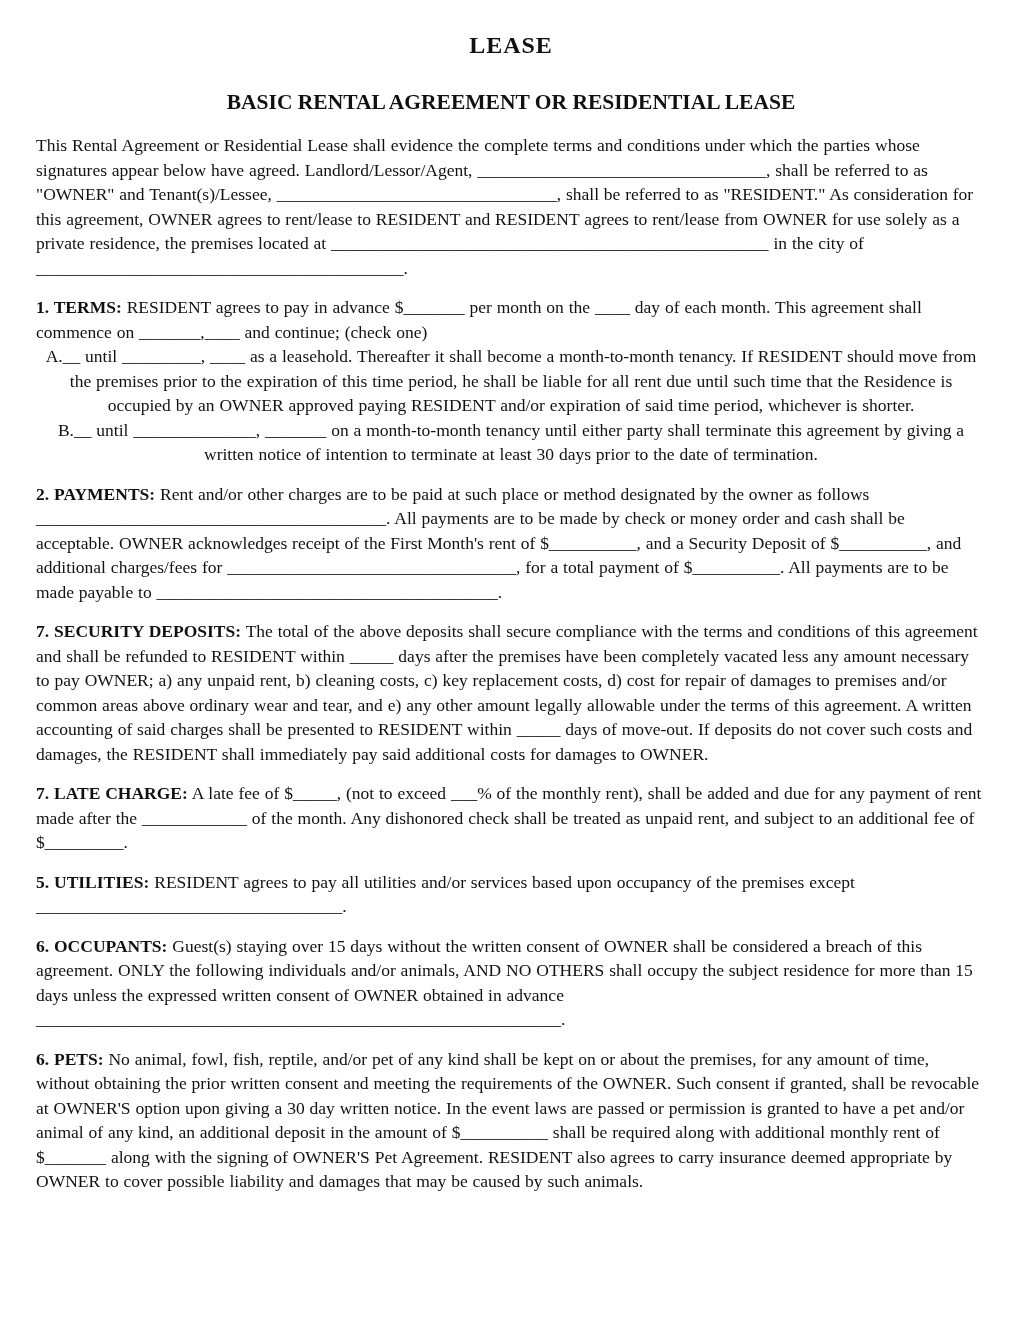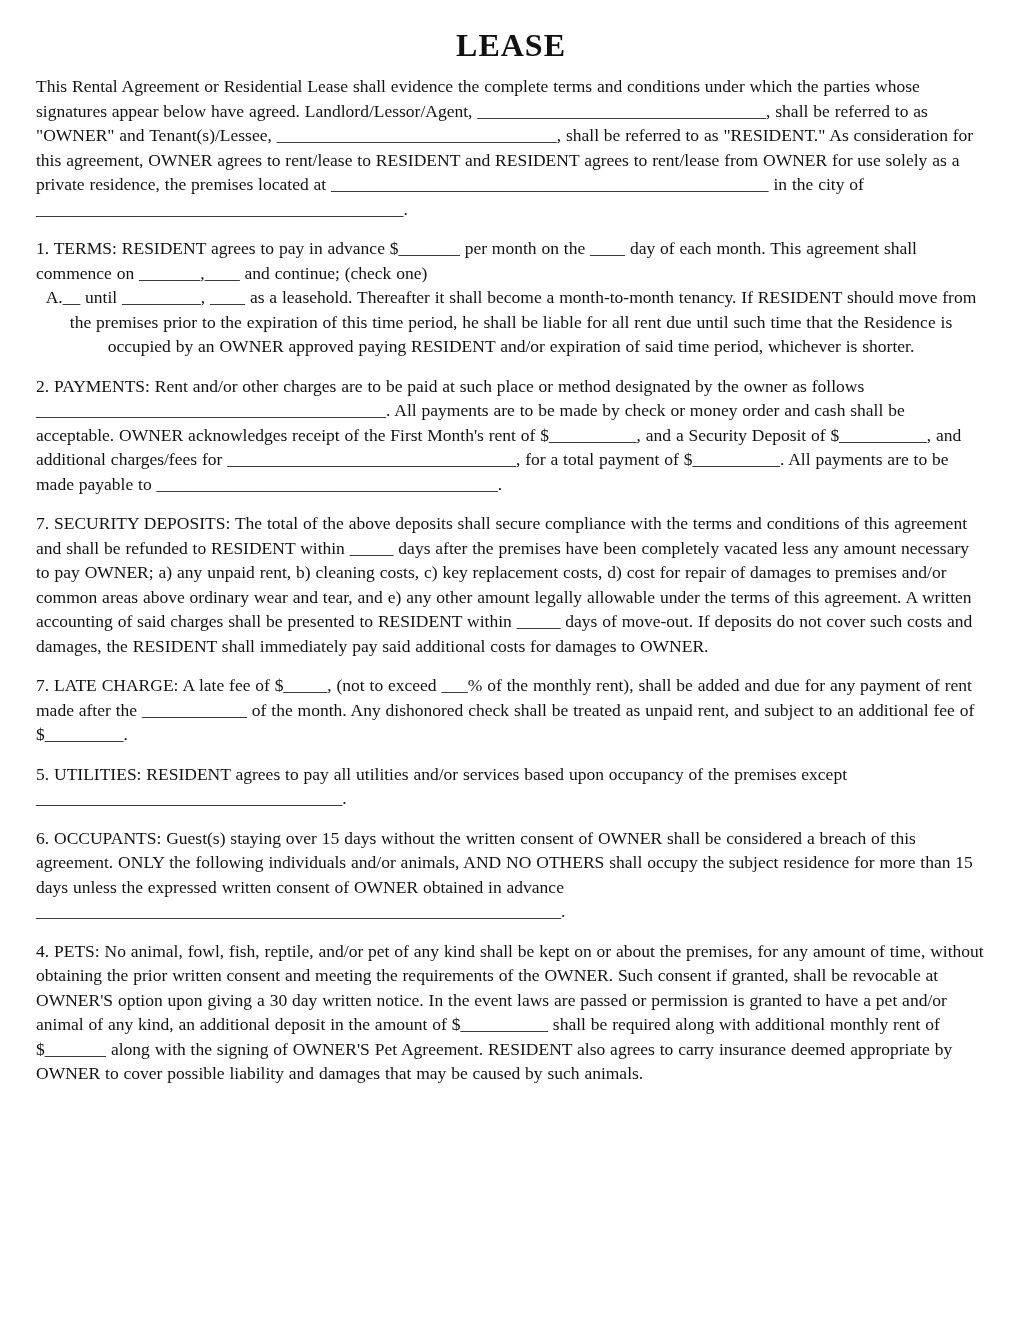--- a/index.html
+++ b/index.html
@@ -17,64 +17,66 @@
   .page {
     box-sizing: border-box;
     width: 1020px;
     height: 1320px;
     padding: 0 34px 0 36px;
     background: #ffffff;
   }
   .doc-title {
     margin: 28px 0 0 0;
     text-align: center;
-    font-size: 32px;
+    font-size: 24px;
     font-weight: bold;
     letter-spacing: 1px;
     line-height: 34px;
   }
   .doc-subtitle {
     margin: 27px 0 0 0;
     text-align: center;
     font-size: 21.5px;
     font-weight: bold;
     line-height: 26px;
   }
   .para {
     margin: 15px 0 0 0;
     font-size: 17.5px;
     line-height: 24.5px;
     text-align: left;
     word-spacing: 0.5px;
   }
   .para.intro {
-    margin-top: 12px;
+    margin-top: 18px;
   }
   .para b {
-    font-weight: normal;
+    font-weight: bold;
   }
   .clause {
     display: block;
     text-align: center;
   }
 </style>
 </head>
 <body>
 
 <div class="page">
 
   <h1 class="doc-title">LEASE</h1>
 
+  <h2 class="doc-subtitle">BASIC RENTAL AGREEMENT OR RESIDENTIAL LEASE</h2>
 
   <p class="para intro">This Rental Agreement or Residential Lease shall evidence the complete terms and conditions under which the parties whose signatures appear below have agreed. Landlord/Lessor/Agent, _________________________________, shall be referred to as "OWNER" and Tenant(s)/Lessee, ________________________________, shall be referred to as "RESIDENT." As consideration for this agreement, OWNER agrees to rent/lease to RESIDENT and RESIDENT agrees to rent/lease from OWNER for use solely as a private residence, the premises located at __________________________________________________ in the city of __________________________________________.</p>
 
   <p class="para">
     <b>1. TERMS:</b>
     <span>RESIDENT agrees to pay in advance $_______ per month on the ____ day of each month. This agreement shall commence on _______,____ and continue; (check one)</span>
     <span class="clause">A.__ until _________, ____ as a leasehold. Thereafter it shall become a month-to-month tenancy. If RESIDENT should move from the premises prior to the expiration of this time period, he shall be liable for all rent due until such time that the Residence is occupied by an OWNER approved paying RESIDENT and/or expiration of said time period, whichever is shorter.</span>
+    <span class="clause">B.__ until ______________, _______ on a month-to-month tenancy until either party shall terminate this agreement by giving a written notice of intention to terminate at least 30 days prior to the date of termination.</span>
   </p>
 
   <p class="para">
     <b>2. PAYMENTS:</b>
     <span>Rent and/or other charges are to be paid at such place or method designated by the owner as follows ________________________________________. All payments are to be made by check or money order and cash shall be acceptable. OWNER acknowledges receipt of the First Month's rent of $__________, and a Security Deposit of $__________, and additional charges/fees for _________________________________, for a total payment of $__________. All payments are to be made payable to _______________________________________.</span>
   </p>
 
   <p class="para">
     <b>7. SECURITY DEPOSITS:</b>
     <span>The total of the above deposits shall secure compliance with the terms and conditions of this agreement and shall be refunded to RESIDENT within _____ days after the premises have been completely vacated less any amount necessary to pay OWNER; a) any unpaid rent, b) cleaning costs, c) key replacement costs, d) cost for repair of damages to premises and/or common areas above ordinary wear and tear, and e) any other amount legally allowable under the terms of this agreement. A written accounting of said charges shall be presented to RESIDENT within _____ days of move-out. If deposits do not cover such costs and damages, the RESIDENT shall immediately pay said additional costs for damages to OWNER.</span>
@@ -89,17 +91,17 @@
     <b>5. UTILITIES:</b>
     <span>RESIDENT agrees to pay all utilities and/or services based upon occupancy of the premises except ___________________________________.</span>
   </p>
 
   <p class="para">
     <b>6. OCCUPANTS:</b>
     <span>Guest(s) staying over 15 days without the written consent of OWNER shall be considered a breach of this agreement. ONLY the following individuals and/or animals, AND NO OTHERS shall occupy the subject residence for more than 15 days unless the expressed written consent of OWNER obtained in advance ____________________________________________________________.</span>
   </p>
 
   <p class="para">
-    <b>4. PETS:</b>
+    <b>6. PETS:</b>
     <span>No animal, fowl, fish, reptile, and/or pet of any kind shall be kept on or about the premises, for any amount of time, without obtaining the prior written consent and meeting the requirements of the OWNER. Such consent if granted, shall be revocable at OWNER'S option upon giving a 30 day written notice. In the event laws are passed or permission is granted to have a pet and/or animal of any kind, an additional deposit in the amount of $__________ shall be required along with additional monthly rent of $_______ along with the signing of OWNER'S Pet Agreement. RESIDENT also agrees to carry insurance deemed appropriate by OWNER to cover possible liability and damages that may be caused by such animals.</span>
   </p>
 
 </div>
 
 </body></html>

